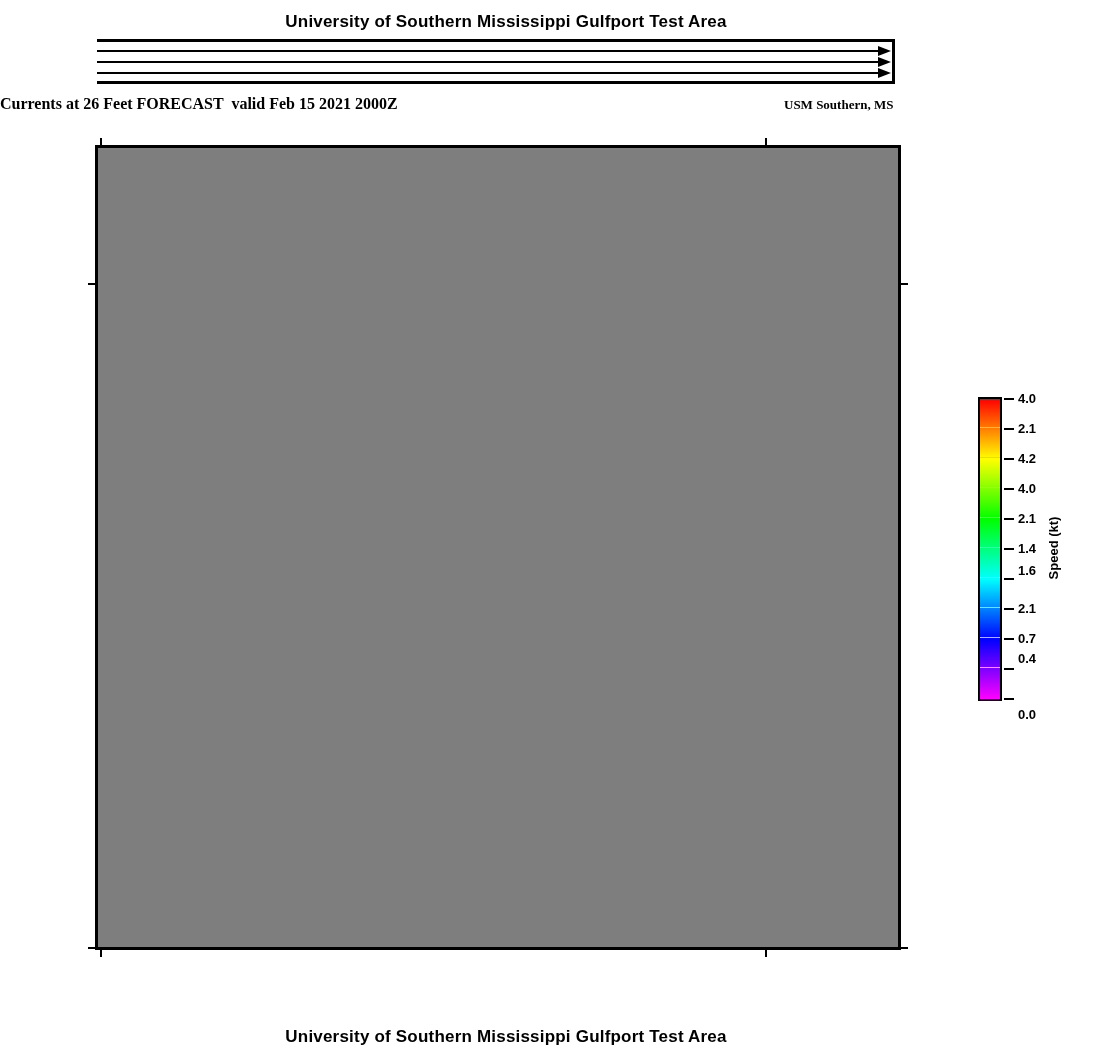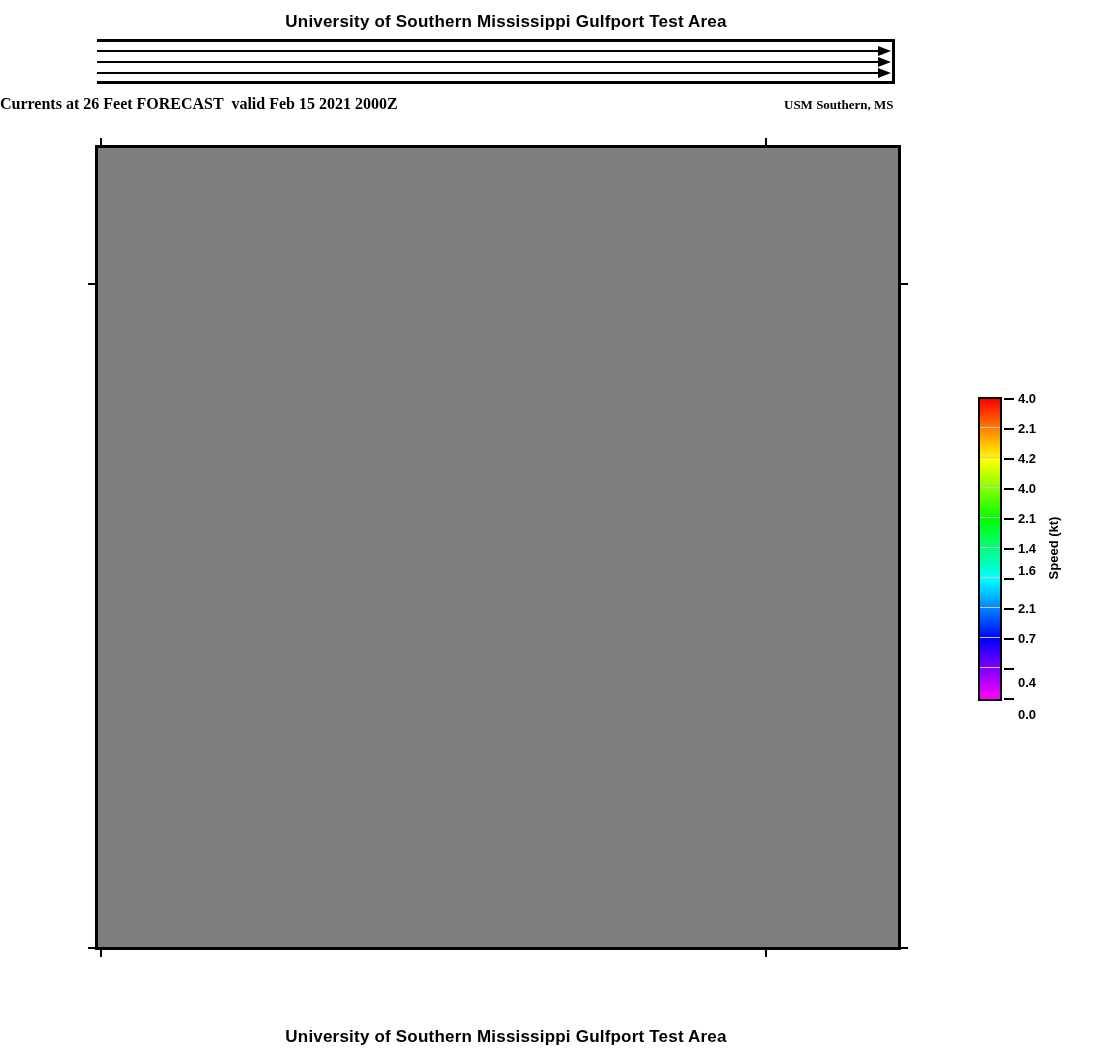--- a/index.html
+++ b/index.html
@@ -201,21 +201,21 @@
   <div class="cbar-labels" id="cbar-labels">
       <div class="cbar-label" style="top: -8px;">4.0</div>
       <div class="cbar-label" style="top: 22px;">2.1</div>
       <div class="cbar-label" style="top: 52px;">4.2</div>
       <div class="cbar-label" style="top: 82px;">4.0</div>
       <div class="cbar-label" style="top: 112px;">2.1</div>
       <div class="cbar-label" style="top: 142px;">1.4</div>
       <div class="cbar-label" style="top: 164px;">1.6</div>
       <div class="cbar-label" style="top: 202px;">2.1</div>
       <div class="cbar-label" style="top: 232px;">0.7</div>
-      <div class="cbar-label" style="top: 276px;">0.4</div>
+      <div class="cbar-label" style="top: 252px;">0.4</div>
       <div class="cbar-label" style="top: 308px;">0.0</div>
     </div>
 
   <div class="cbar-axis-label">Speed (kt)</div>
 
   <div class="plot-title bottom">University of Southern Mississippi Gulfport Test Area</div>
 
 </div>
 
 </body></html>

